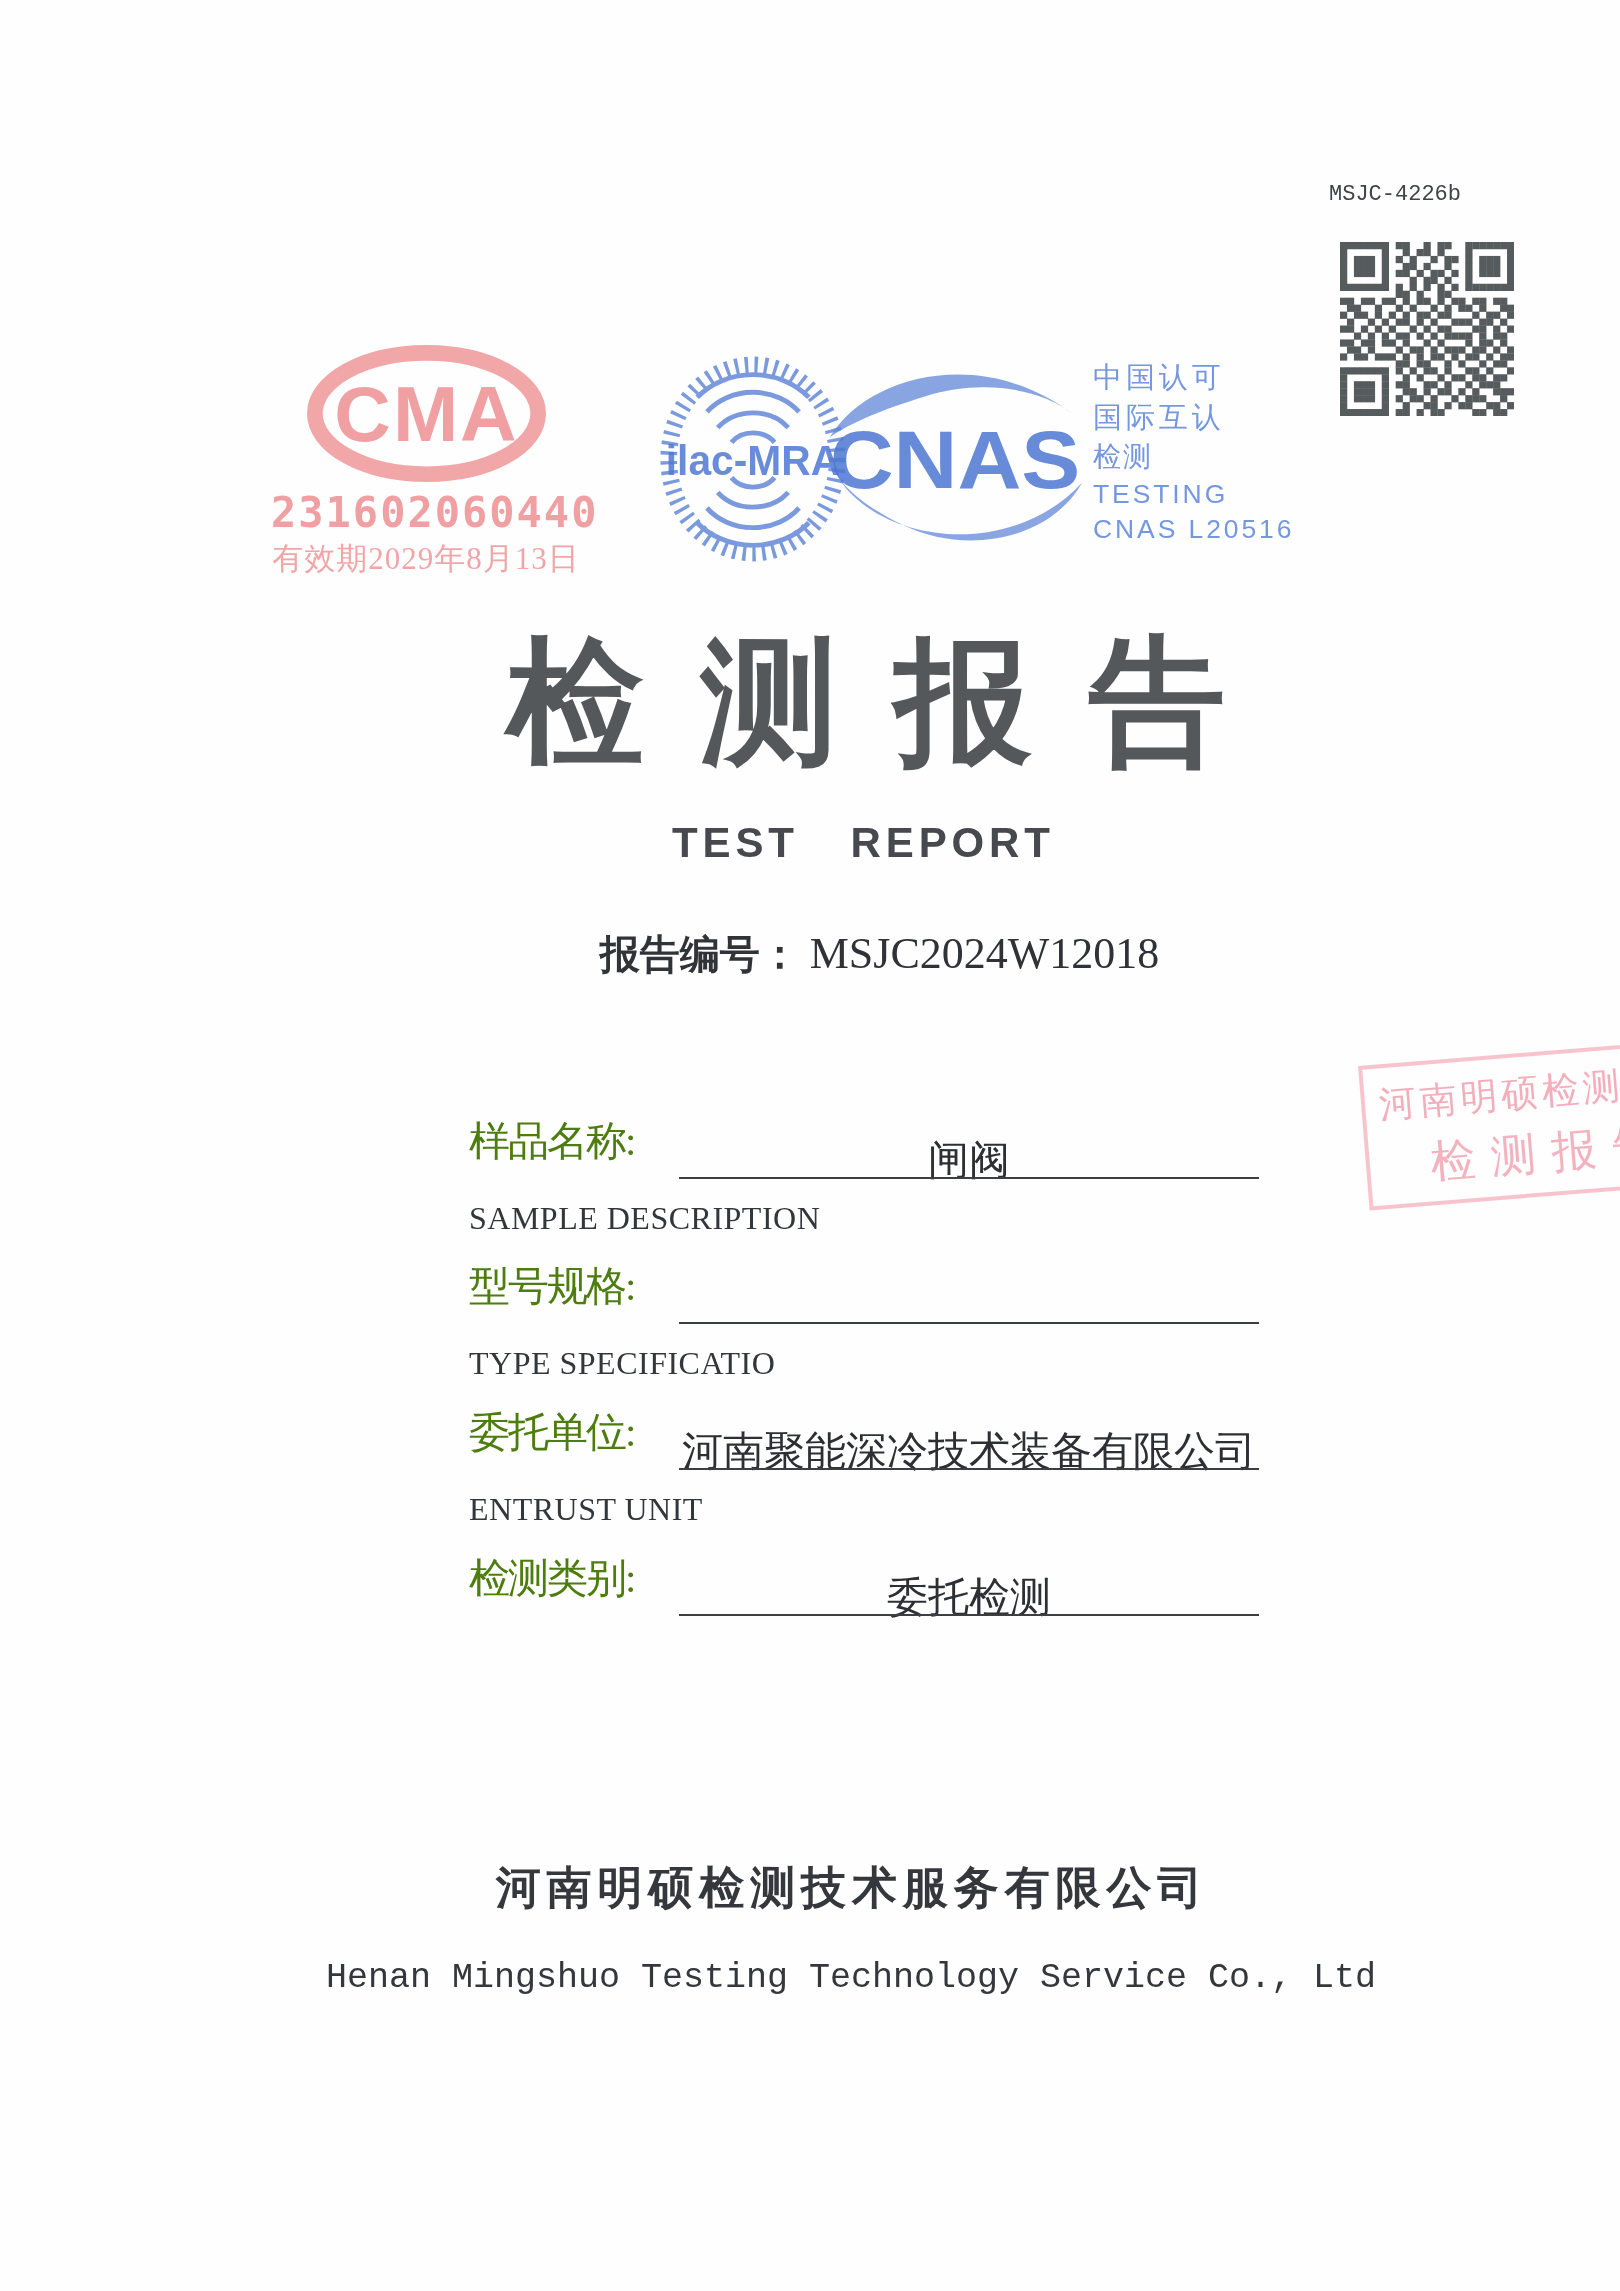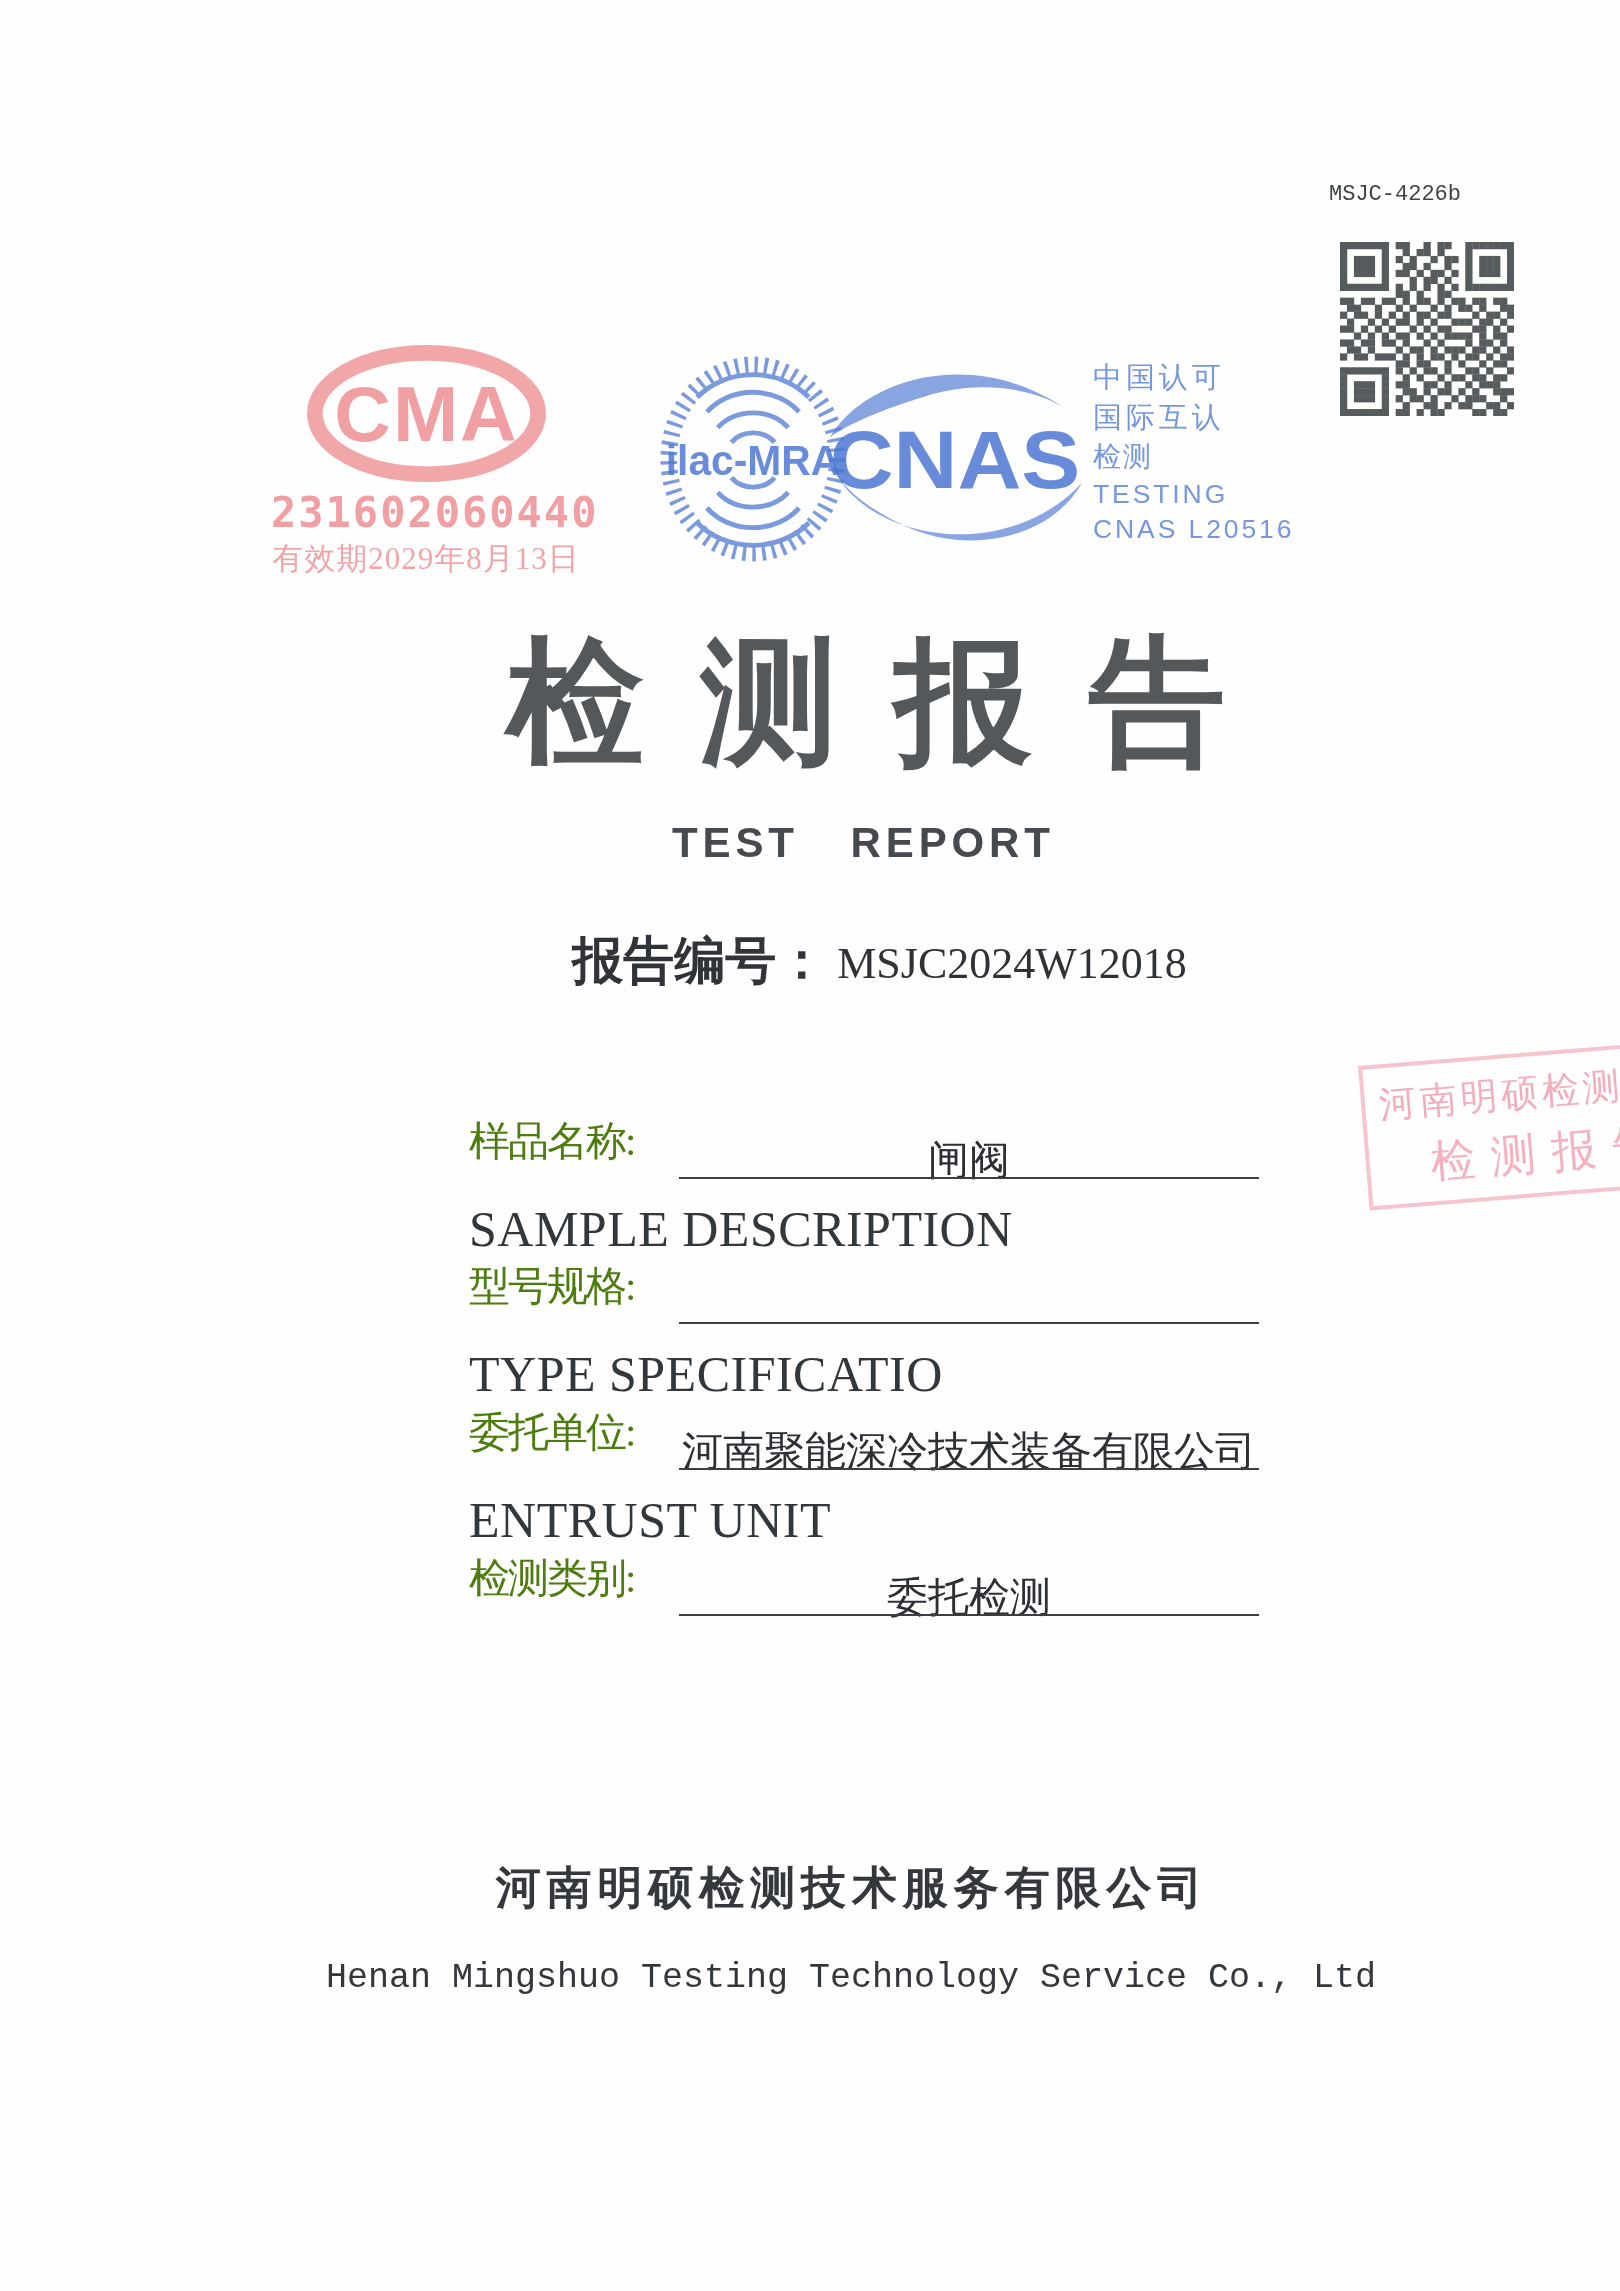--- a/index.html
+++ b/index.html
@@ -40,37 +40,37 @@
     position:absolute;left:56px;right:-56px;top:635px;text-align:center;
     font-size:137px;line-height:1;letter-spacing:57px;padding-left:57px;
     color:#54585b;font-weight:600;
   }
   .subtitle{
     position:absolute;left:51px;right:-51px;top:819px;text-align:center;
     font-family:"Liberation Sans",sans-serif;font-weight:bold;
     font-size:42px;letter-spacing:4.9px;word-spacing:35px;color:#46494d;padding-left:4.9px;
   }
   .report-no{position:absolute;left:51px;right:-51px;top:927px;text-align:center;white-space:nowrap;}
-  .rn-label{font-family:"Liberation Sans",sans-serif;font-weight:bold;font-size:51px;color:#303438;margin-left:37px;}
+  .rn-label{font-family:"Liberation Sans",sans-serif;font-weight:bold;font-size:40px;color:#303438;margin-left:37px;}
   .rn-value{font-size:44px;color:#2f3337;margin-left:10px;}
   
   .form{position:absolute;left:469px;top:1106px;width:814px;}
   .field{position:absolute;left:0;width:814px;height:145px;}
   .f0{top:0;} .f1{top:145px;} .f2{top:291px;} .f3{top:437px;}
   .fl-label{
     position:absolute;left:0;top:8px;font-size:41px;letter-spacing:-2px;
     color:#4d7c0f;white-space:nowrap;
   }
   .fl-value{
     position:absolute;left:210px;top:27.4px;width:580px;text-align:center;
     font-size:41px;color:#2c3034;white-space:nowrap;
   }
   .fl-line{position:absolute;left:210px;top:71px;width:580px;border-top:2.9px solid #3b3f42;}
   .fl-caption{
-    position:absolute;left:0;top:94px;font-size:50px;color:#32373b;
+    position:absolute;left:0;top:94px;font-size:32px;color:#32373b;
     letter-spacing:0.5px;white-space:nowrap;
   }
   
   .pink{
     position:absolute;left:1358px;top:1066px;width:333px;height:125px;
     border:4.9px solid rgba(244,176,190,.75);
     transform:rotate(-4.6deg);transform-origin:left top;
     padding:11.8px 0 0 13.7px;box-sizing:content-box;
   }
   .pk1{font-size:37px;letter-spacing:3.9px;color:rgba(242,165,180,.9);white-space:nowrap;}

